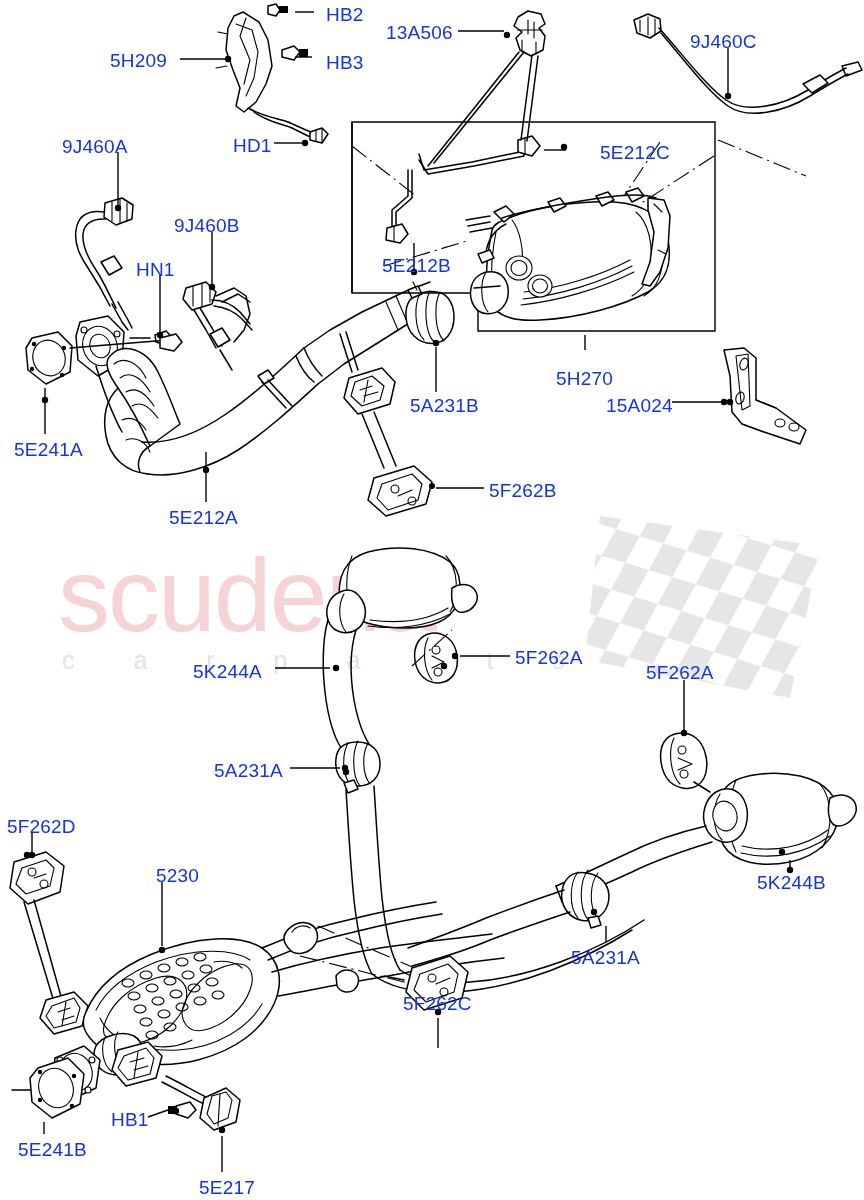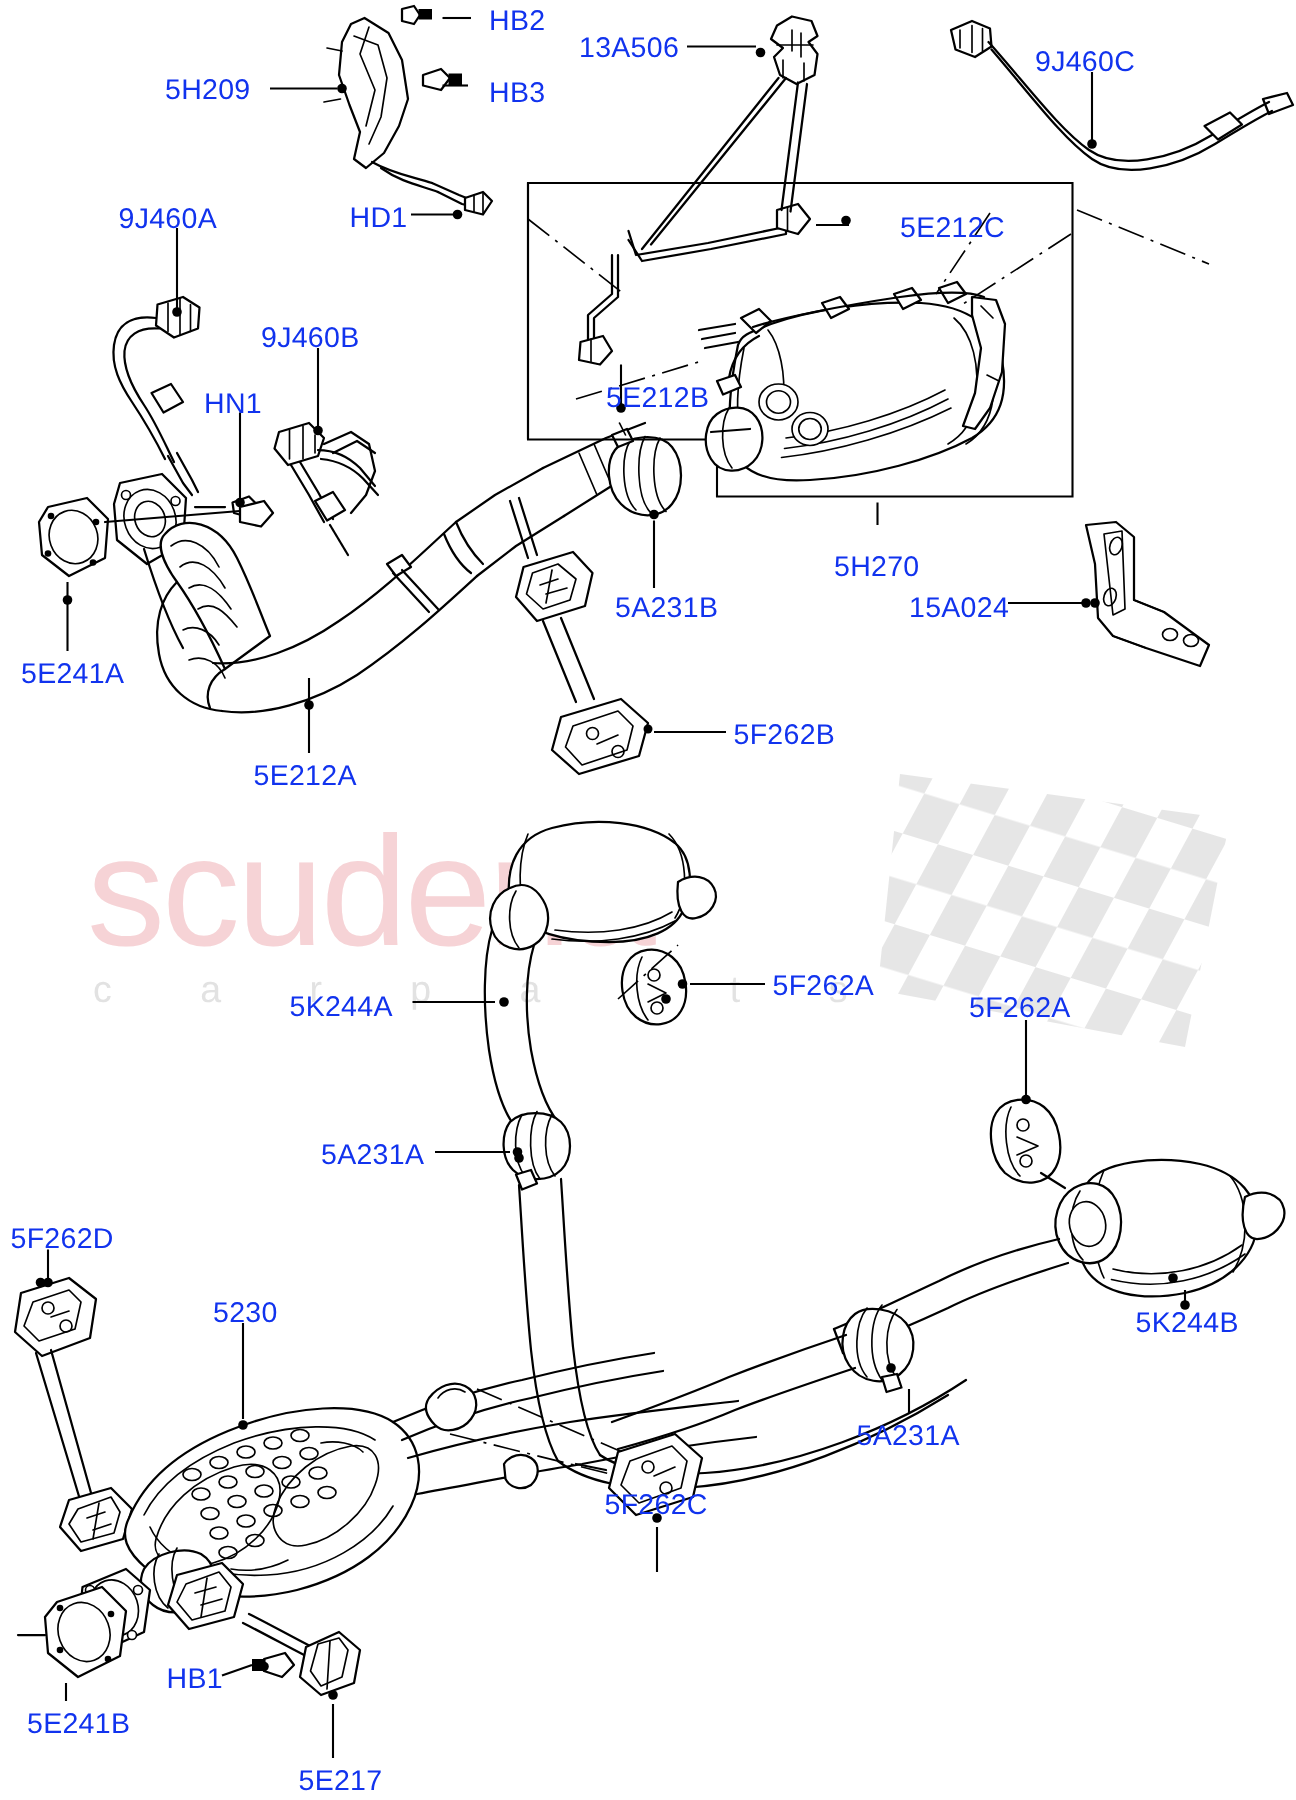--- a/index.html
+++ b/index.html
@@ -553,38 +553,38 @@
       <circle cx="724" cy="402" r="3.2"></circle>
       <circle cx="176" cy="1111" r="3.2"></circle>
     </g>
   </svg>
 
   <div class="lbl" style="left:326px;top:5px">HB2</div>
   <div class="lbl" style="left:386px;top:23px">13A506</div>
   <div class="lbl" style="left:690px;top:32px">9J460C</div>
   <div class="lbl" style="left:110px;top:51px">5H209</div>
   <div class="lbl" style="left:326px;top:53px">HB3</div>
-  <div class="lbl" style="left:79px;top:137px">9J460A</div>
+  <div class="lbl" style="left:62px;top:137px">9J460A</div>
   <div class="lbl" style="left:233px;top:136px">HD1</div>
   <div class="lbl" style="left:600px;top:143px">5E212C</div>
   <div class="lbl" style="left:174px;top:216px">9J460B</div>
   <div class="lbl" style="left:136px;top:260px">HN1</div>
-  <div class="lbl" style="left:404px;top:256px">5E212B</div>
+  <div class="lbl" style="left:382px;top:256px">5E212B</div>
   <div class="lbl" style="left:556px;top:369px">5H270</div>
   <div class="lbl" style="left:410px;top:396px">5A231B</div>
   <div class="lbl" style="left:606px;top:396px">15A024</div>
   <div class="lbl" style="left:14px;top:440px">5E241A</div>
   <div class="lbl" style="left:489px;top:481px">5F262B</div>
   <div class="lbl" style="left:169px;top:508px">5E212A</div>
   <div class="lbl" style="left:515px;top:648px">5F262A</div>
   <div class="lbl" style="left:646px;top:663px">5F262A</div>
   <div class="lbl" style="left:193px;top:662px">5K244A</div>
   <div class="lbl" style="left:214px;top:761px">5A231A</div>
   <div class="lbl" style="left:7px;top:817px">5F262D</div>
-  <div class="lbl" style="left:142px;top:866px">5230</div>
+  <div class="lbl" style="left:156px;top:866px">5230</div>
   <div class="lbl" style="left:757px;top:873px">5K244B</div>
   <div class="lbl" style="left:571px;top:948px">5A231A</div>
   <div class="lbl" style="left:403px;top:994px">5F262C</div>
   <div class="lbl" style="left:111px;top:1110px">HB1</div>
   <div class="lbl" style="left:18px;top:1140px">5E241B</div>
   <div class="lbl" style="left:199px;top:1178px">5E217</div>
 
 </div>
 
 </body></html>

